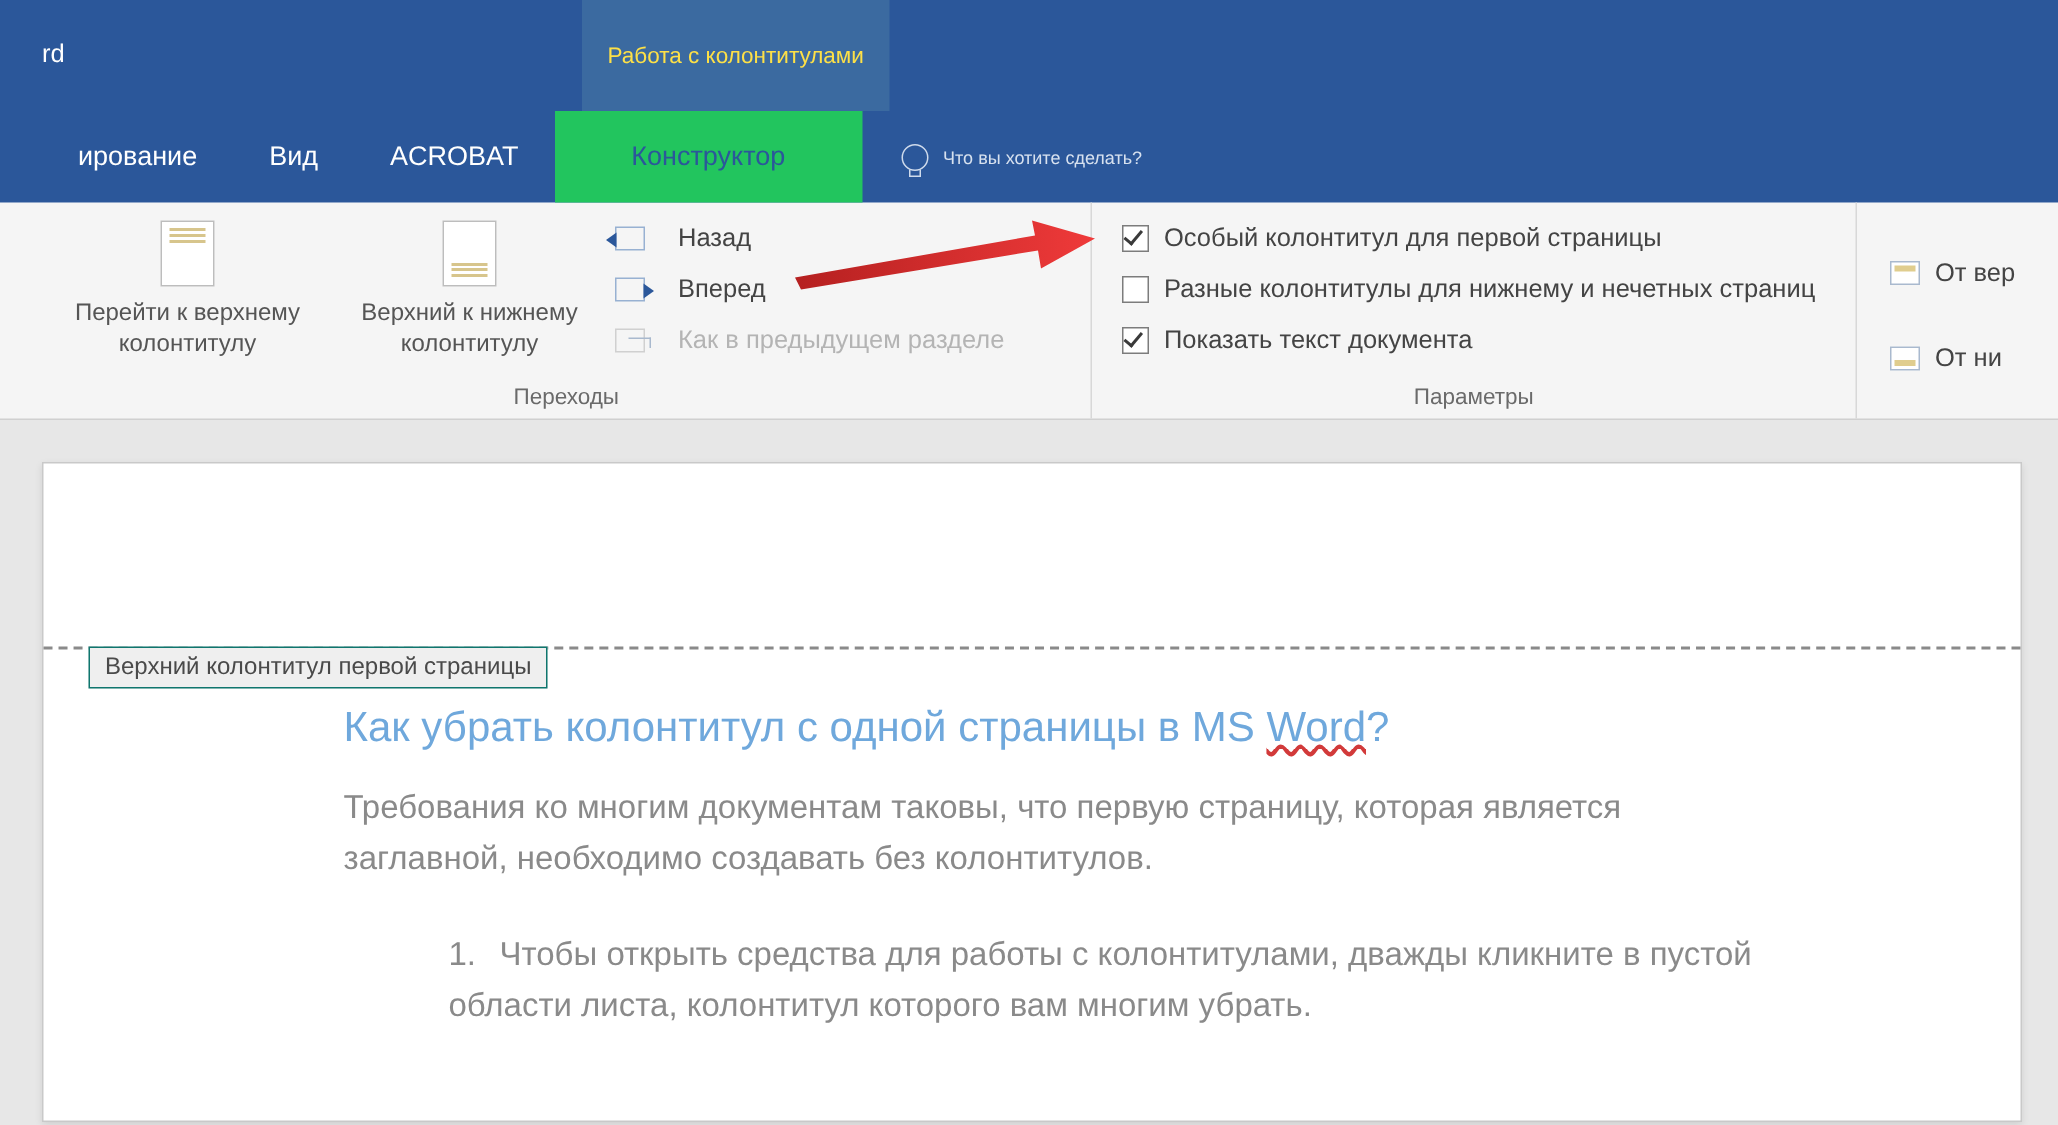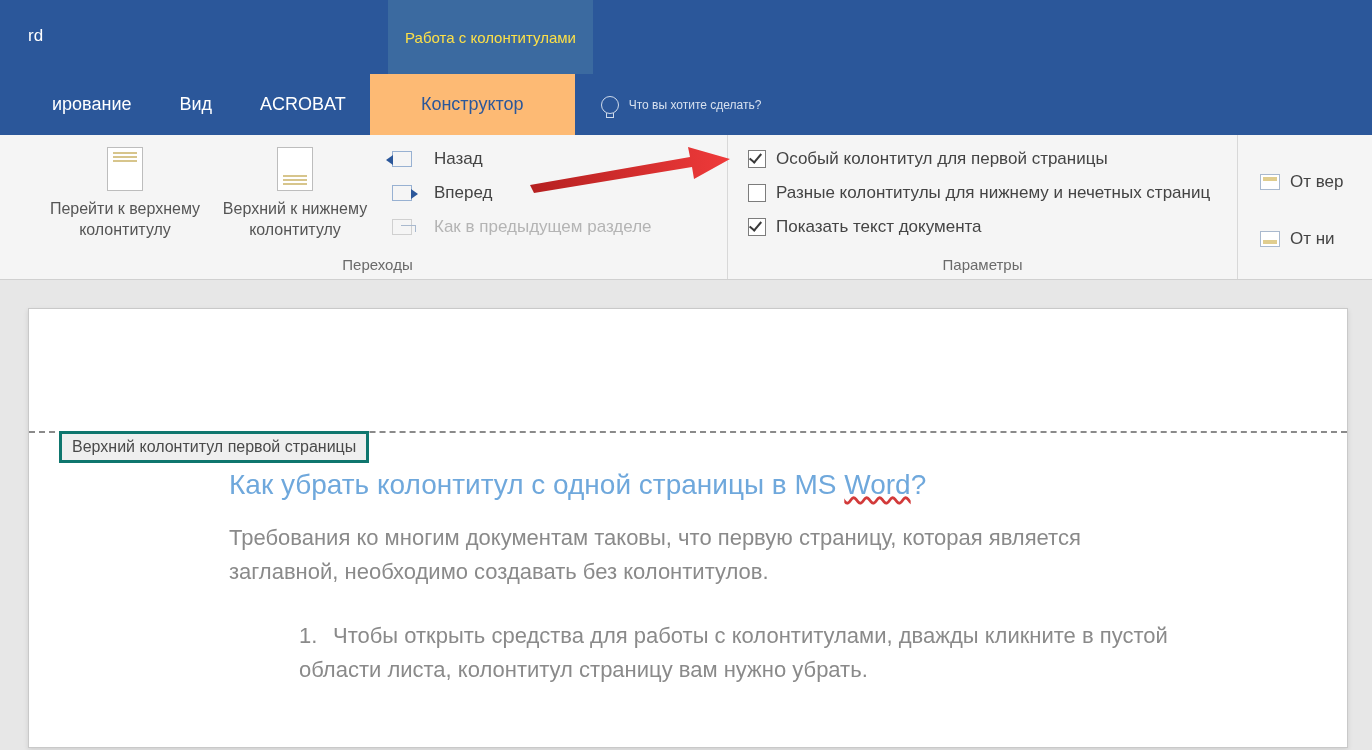--- a/index.html
+++ b/index.html
@@ -59,21 +59,21 @@
     padding: 0 24px;
     display: flex;
     align-items: center;
     color: #fff;
     font-size: 18px;
     cursor: pointer;
     border: none;
     background: transparent;
   }
   .tab.active {
-    background: #fdba74;
+    background: #22c55e;
     color: #2b579a;
   }
   .tell-me {
     display: flex;
     align-items: center;
     color: #d7e1ef;
     font-size: 12px;
     padding-left: 26px;
     gap: 10px;
     width: 400px;
@@ -110,21 +110,21 @@
     position: relative;
   }
   .rgroup .caption {
     position: absolute;
     bottom: 6px;
     left: 0; right: 0;
     text-align: center;
     font-size: 15px;
     color: #6a6a6a;
   }
-  .nav-btns { display: flex; }
+  .nav-btns { display: flex; gap: 18px; }
   .big-btn {
     display: flex;
     flex-direction: column;
     align-items: center;
     width: 170px;
     padding-top: 6px;
     gap: 8px;
     cursor: pointer;
     border: none;
     background: transparent;
@@ -290,21 +290,21 @@
   }
   .header-divider {
     position: absolute;
     top: 122px; left: 0; right: 0;
     border-top: 2px dashed #8a8a8a;
   }
   .header-tag {
     position: absolute;
     top: 122px; left: 30px;
     background: #efefef;
-    border: 3px solid #0f766e;
+    border: 1px solid #0f766e;
     padding: 4px 10px;
     font-size: 16px;
     color: #4a4a4a;
   }
   .doc-content {
     position: absolute;
     top: 160px;
     left: 200px;
     right: 170px;
   }
@@ -439,17 +439,17 @@
 <div class="workspace">
   <div class="page">
     <div class="header-divider"></div>
     <div class="header-tag">Верхний колонтитул первой страницы</div>
     <div class="doc-content">
       <div class="doc-title">
         <span>Как убрать колонтитул с одной страницы в MS </span><span class="sp-err">Word</span><span>?</span>
       </div>
       <div class="doc-para">Требования ко многим документам таковы, что первую страницу, которая является заглавной, необходимо создавать без колонтитулов.</div>
       <div class="doc-ol">
-        <span class="num">1.</span><span>Чтобы открыть средства для работы с колонтитулами, дважды кликните в пустой области листа, колонтитул страницу вам нужно убрать.</span>
+        <span class="num">1.</span><span>Чтобы открыть средства для работы с колонтитулами, дважды кликните в пустой области листа, колонтитул которого вам многим убрать.</span>
       </div>
     </div>
   </div>
 </div>
 
 </body></html>

